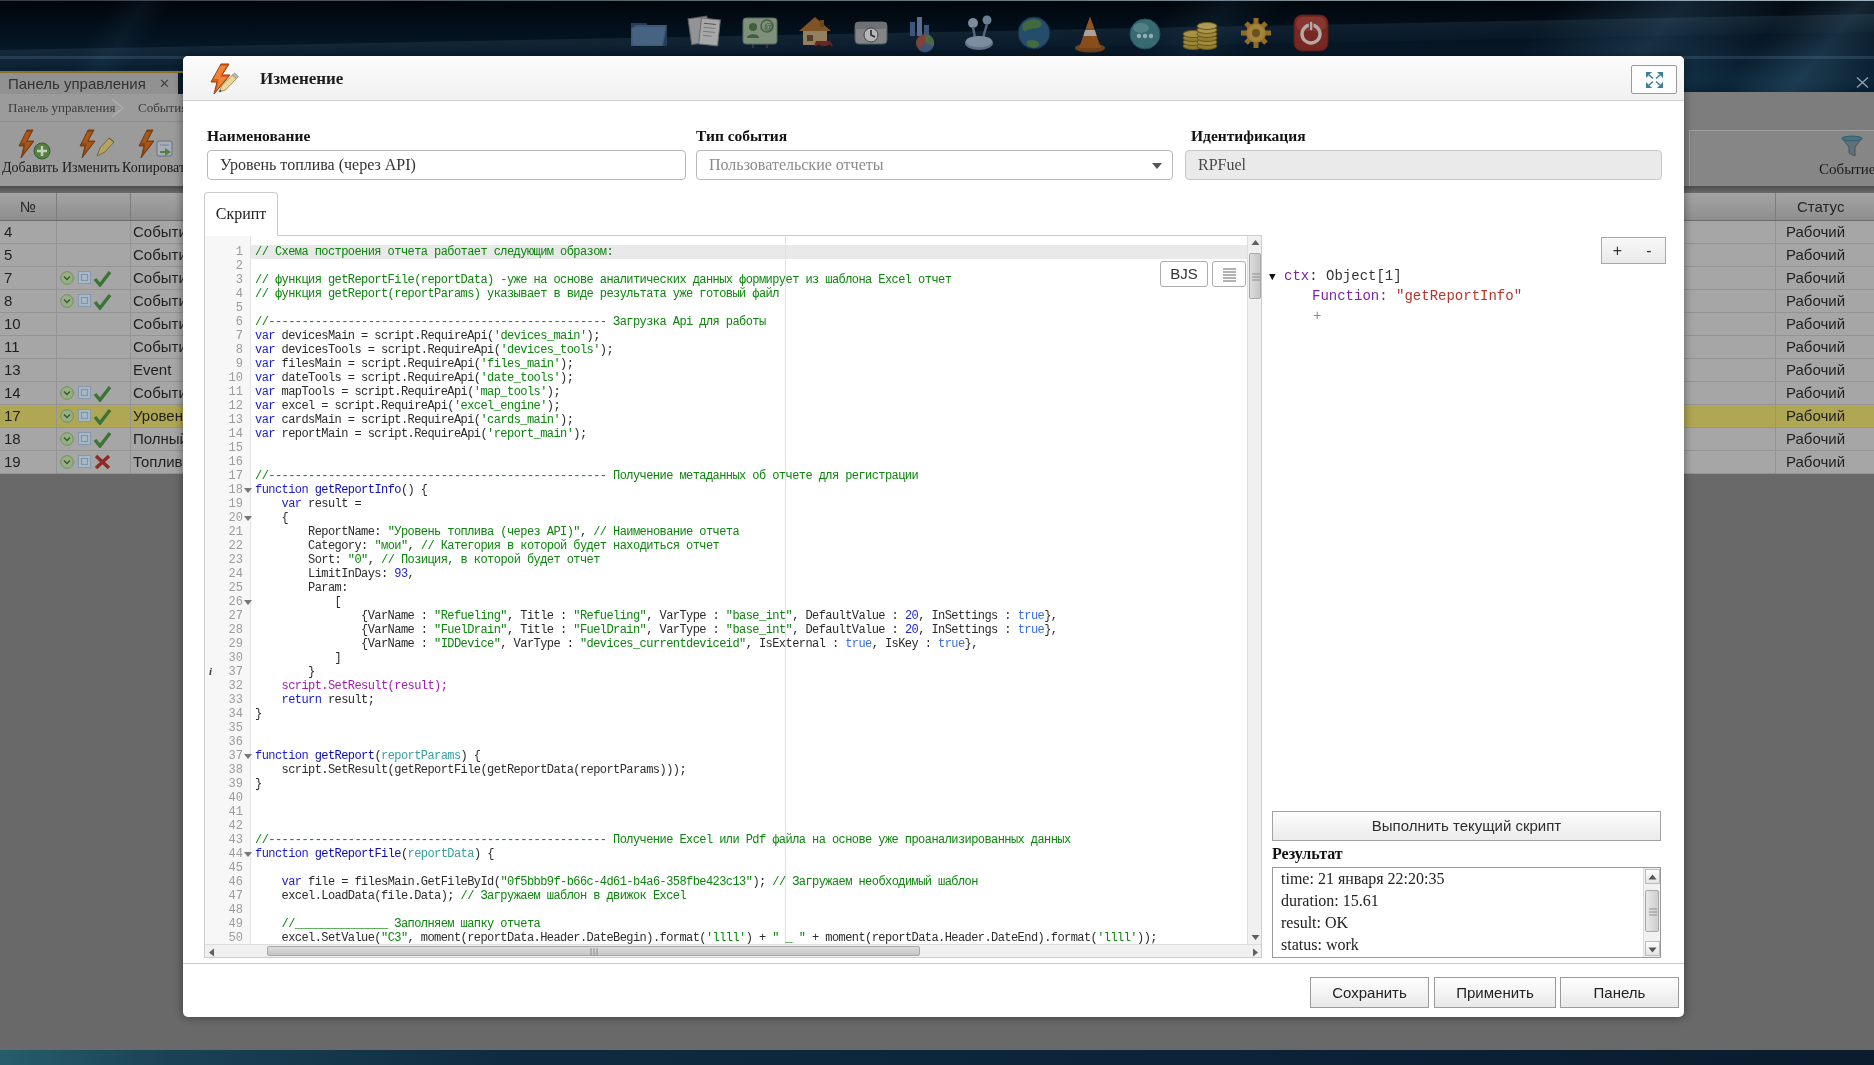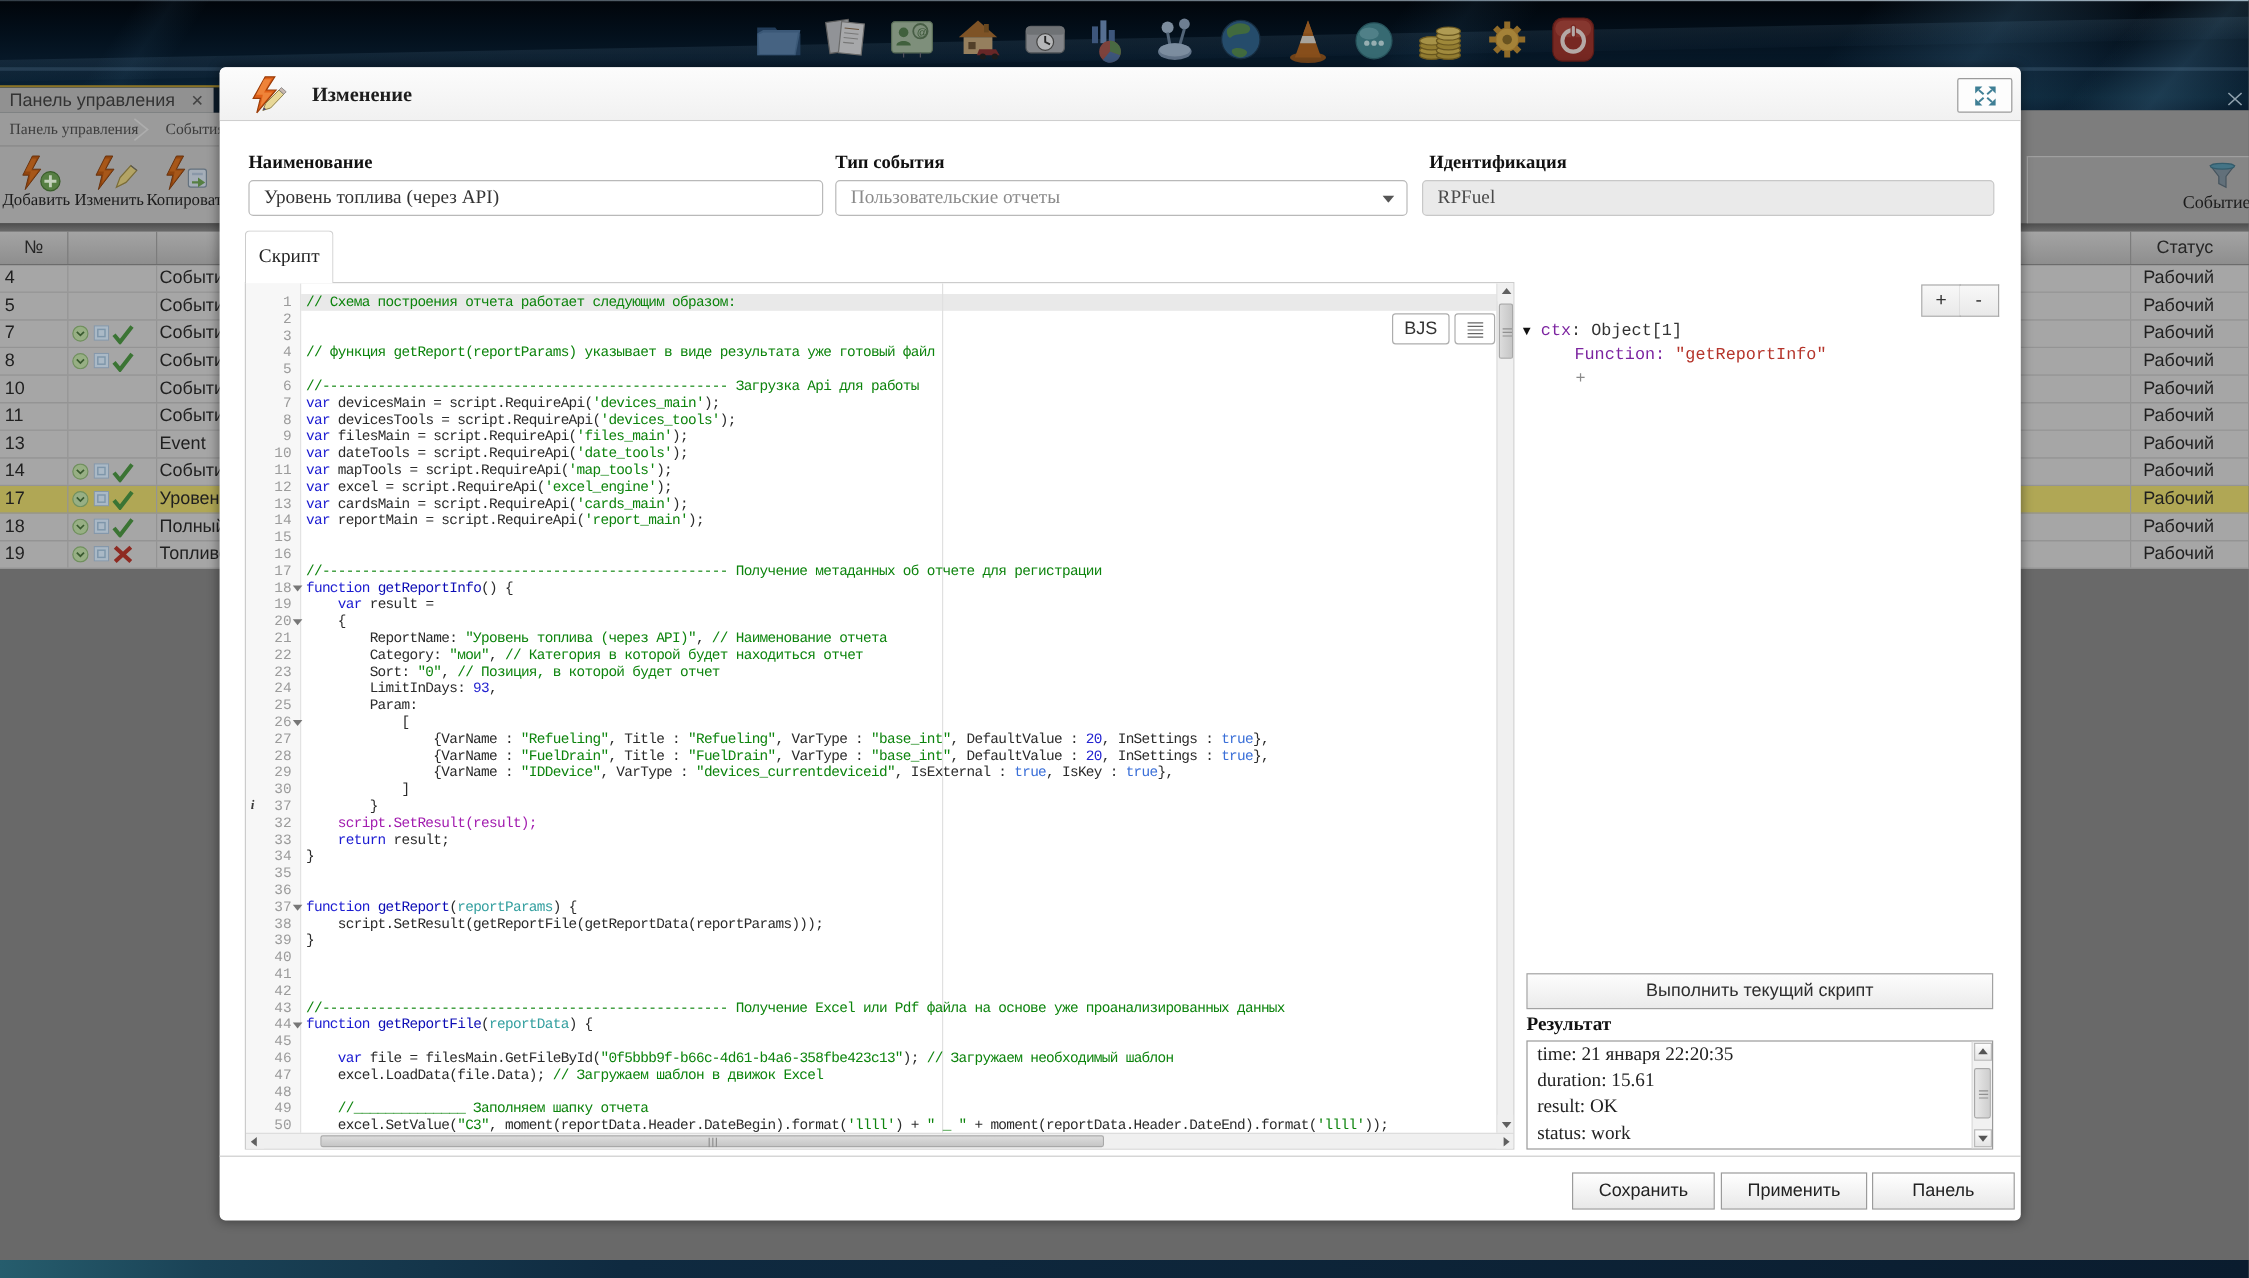--- a/index.html
+++ b/index.html
@@ -441,20 +441,21 @@
     <div class="finput sf" style="left:1002px;width:477px;background:#eaeaea;border-color:#c8c8c8;color:#4a4a4a">RPFuel</div>
     <div id="stab" class="sf">Скрипт</div>
     <div id="editor">
       <div id="aline"></div>
       <div id="gutter"></div>
       <div id="ruler"></div>
       <div class="lnum mo" style="top:9.0px">1</div>
       <div class="cline mo" style="top:9.0px;color:#2b2b2b"><span class="cm-c">// Схема построения отчета работает следующим образом:</span></div>
       <div class="lnum mo" style="top:23.0px">2</div>
       <div class="lnum mo" style="top:37.0px">3</div>
+      <div class="cline mo" style="top:37.0px;color:#2b2b2b"><span class="cm-c">// функция getReportFile(reportData) -уже на основе аналитических данных формирует из шаблона Excel отчет</span></div>
       <div class="lnum mo" style="top:51.0px">4</div>
       <div class="cline mo" style="top:51.0px;color:#2b2b2b"><span class="cm-c">// функция getReport(reportParams) указывает в виде результата уже готовый файл</span></div>
       <div class="lnum mo" style="top:65.0px">5</div>
       <div class="lnum mo" style="top:79.0px">6</div>
       <div class="cline mo" style="top:79.0px;color:#2b2b2b"><span class="cm-c">//--------------------------------------------------- Загрузка Api для работы</span></div>
       <div class="lnum mo" style="top:93.0px">7</div>
       <div class="cline mo" style="top:93.0px;color:#2b2b2b"><span class="cm-k">var</span> devicesMain = script.RequireApi(<span class="cm-c">'devices_main'</span>);</div>
       <div class="lnum mo" style="top:107.0px">8</div>
       <div class="cline mo" style="top:107.0px;color:#2b2b2b"><span class="cm-k">var</span> devicesTools = script.RequireApi(<span class="cm-c">'devices_tools'</span>);</div>
       <div class="lnum mo" style="top:121.0px">9</div>

